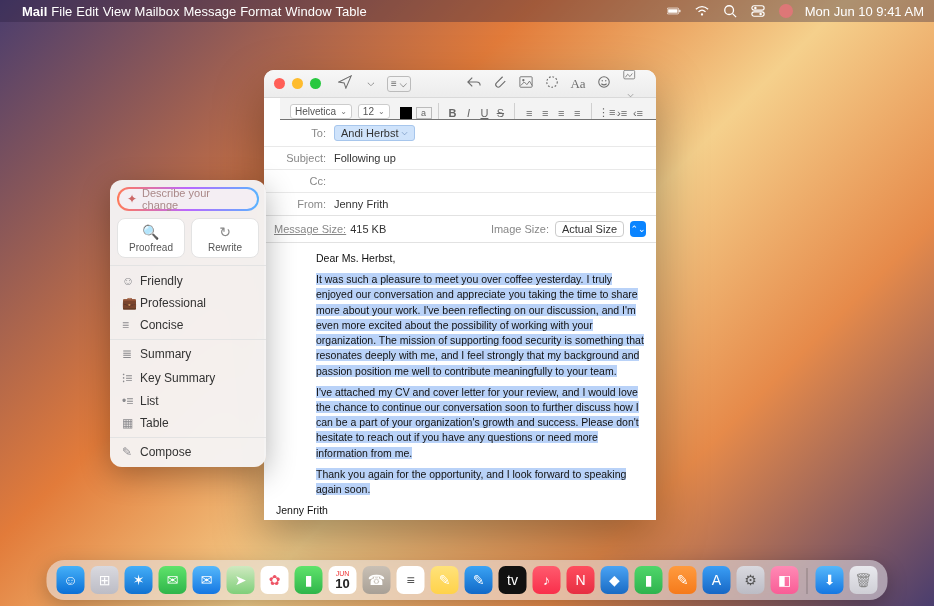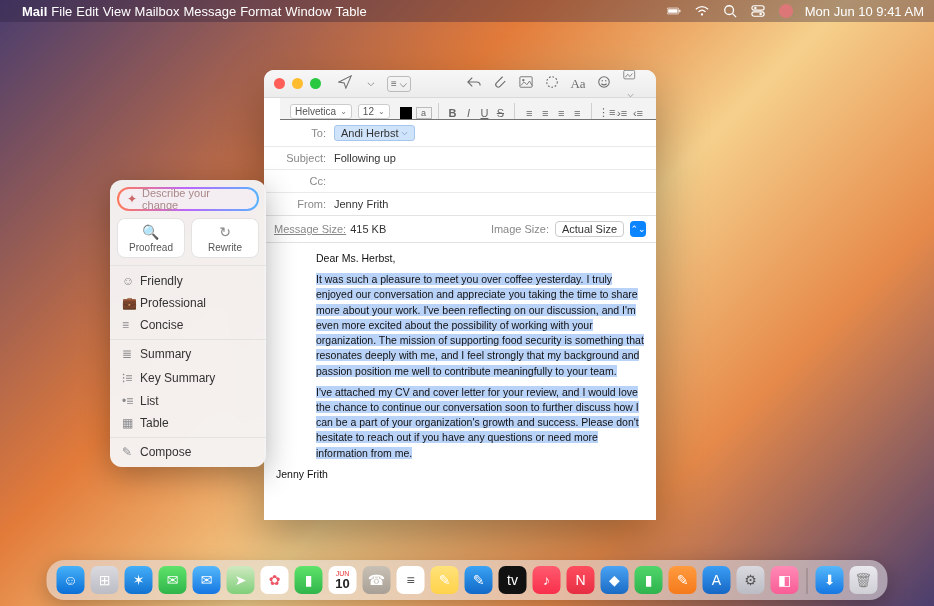--- a/index.html
+++ b/index.html
@@ -280,20 +280,21 @@
       <span style="color:#888;">Image Size:</span>
       <span class="img-size-select">Actual Size</span>
       <span class="img-size-btn">⌃⌄</span>
     </div>
   </div>
 
   <div class="body-area">
     <p>Dear Ms. Herbst,</p>
     <p><span class="sel">It was such a pleasure to meet you over coffee yesterday. I truly enjoyed our conversation and appreciate you taking the time to share more about your work. I've been reflecting on our discussion, and I'm even more excited about the possibility of working with your organization. The mission of supporting food security is something that resonates deeply with me, and I feel strongly that my background and passion position me well to contribute meaningfully to your team.</span></p>
     <p><span class="sel">I've attached my CV and cover letter for your review, and I would love the chance to continue our conversation soon to further discuss how I can be a part of your organization's growth and success. Please don't hesitate to reach out if you have any questions or need more information from me.</span></p>
+    <p><span class="sel">Thank you again for the opportunity, and I look forward to speaking again soon.</span></p>
     <div class="sig-block">
       <div>Jenny Frith</div>
     </div>
 
   </div>
 </div>
 
 <div class="popover">
   <div class="pop-input">
     <span class="sparkle">✦</span>

